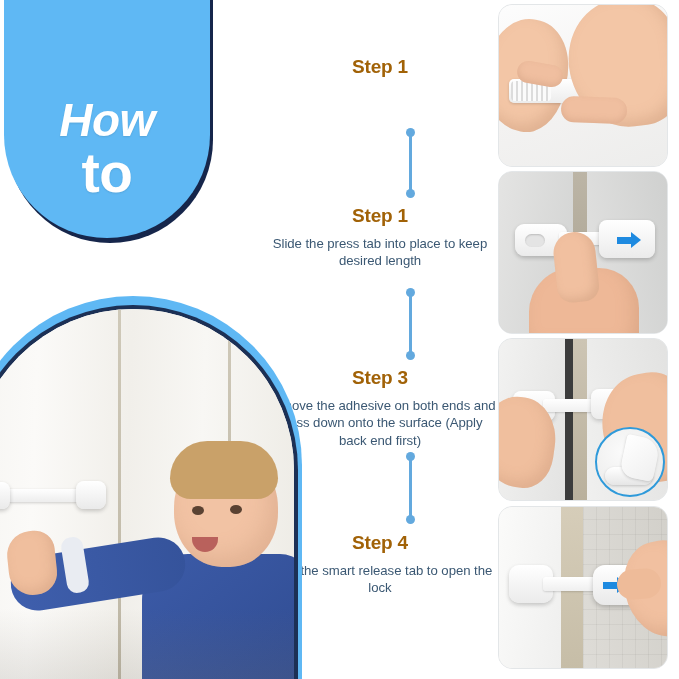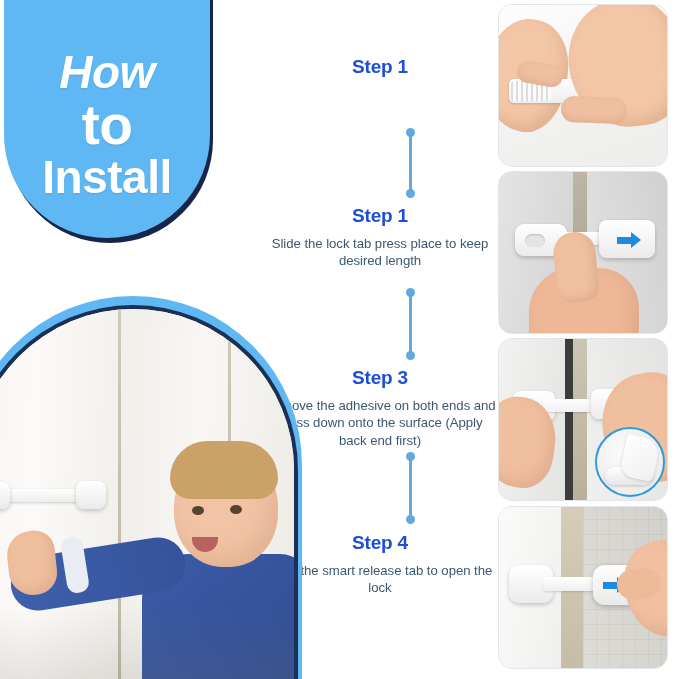--- a/index.html
+++ b/index.html
@@ -40,21 +40,21 @@
     text-shadow: 0 1px 2px rgba(0,0,0,.10);
   }
   .badge-line.l1 { font-size: 46px; font-style: italic; }
   .badge-line.l2 { font-size: 55px; }
   .badge-line.l3 { font-size: 46px; }
 
   
   .steps { position: absolute; left: 262px; top: 0; width: 236px; height: 679px; }
   .step { position: absolute; width: 236px; text-align: center; }
   .step-title {
-    font-size: 19px; font-weight: 700; color: #1d4ed8;
+    font-size: 19px; font-weight: 700; color: #a16207;
     letter-spacing: -0.2px; line-height: 1.2;
   }
   .step-desc {
     margin-top: 7px;
     font-size: 13.2px; color: #3b5873; line-height: 1.33;
     letter-spacing: -0.05px;
   }
   .step1 { top: 56px; }
   .step2 { top: 205px; }
   .step3 { top: 367px; }
@@ -214,31 +214,30 @@
 </head>
 <body>
 
 <div id="root">
 
   <div class="badge-wrap">
     <div class="badge-shadow"></div>
     <div class="badge">
       <div class="badge-line l1">How</div>
       <div class="badge-line l2">to</div>
-      <div class="badge-line l3">Install</div>
     </div>
   </div>
 
   <div class="steps">
     <div class="step step1">
       <div class="step-title">Step 1</div>
     </div>
     <div class="step step2">
       <div class="step-title">Step 1</div>
-      <div class="step-desc">Slide the lock tab press place to keep desired length</div>
+      <div class="step-desc">Slide the press tab into place to keep desired length</div>
     </div>
     <div class="step step3">
       <div class="step-title">Step 3</div>
       <div class="step-desc">Remove the adhesive on both ends and press down onto the surface (Apply back end first)</div>
     </div>
     <div class="step step4">
       <div class="step-title">Step 4</div>
       <div class="step-desc">Slide the smart release tab to open the lock</div>
     </div>
   </div>

